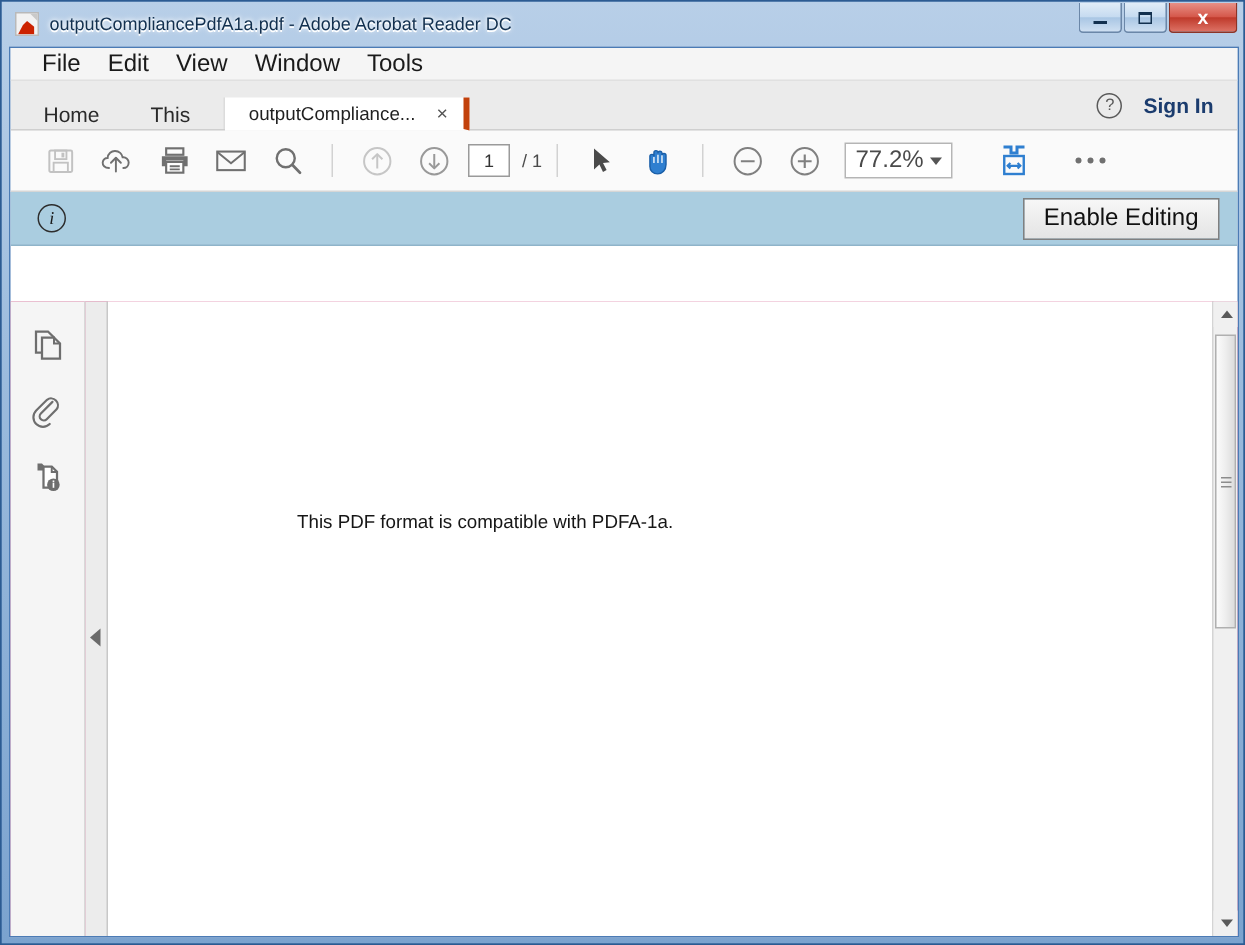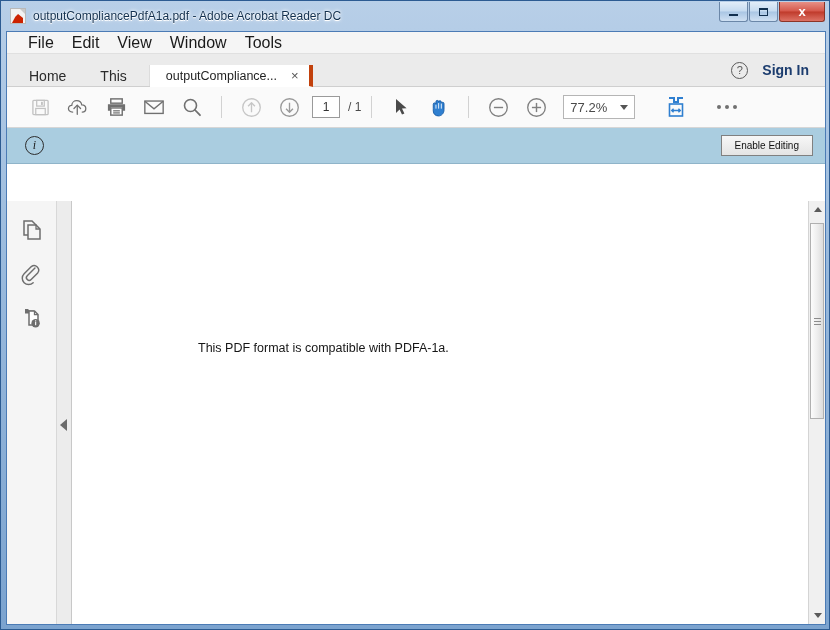--- a/index.html
+++ b/index.html
@@ -200,21 +200,21 @@
   .zoombox {
     width: 72px; height: 24px;
     border: 1px solid #b5b5b5;
     background: #fff;
     display: flex; align-items: center;
     padding: 0 6px;
     margin-left: 8px;
     justify-content: space-between;
     cursor: pointer;
   }
-  .zoombox .val { font-size: 13px; color: #4a4a4a; }
+  .zoombox .val { font-size: 16px; color: #4a4a4a; }
   .caret-dn {
     width: 0; height: 0;
     border-left: 4px solid transparent;
     border-right: 4px solid transparent;
     border-top: 5px solid #555;
   }
   .ellipsis {
     display: flex; gap: 4px;
     margin-left: 22px;
     cursor: pointer;
@@ -240,21 +240,21 @@
     flex: 0 0 auto;
   }
   .notify-text {
     font-size: 12px; color: #101010;
     margin-left: 12px;
     white-space: nowrap;
   }
   .notify-btn {
     margin-left: auto;
     padding: 4px 13px;
-    font-size: 10px;
+    font-size: 16px;
     color: #111;
     background: linear-gradient(to bottom, #f7f7f7, #e4e4e4);
     border: 1px solid #808080;
     cursor: pointer;
     white-space: nowrap;
   }
 
   
   .body-area {
     position: absolute;

